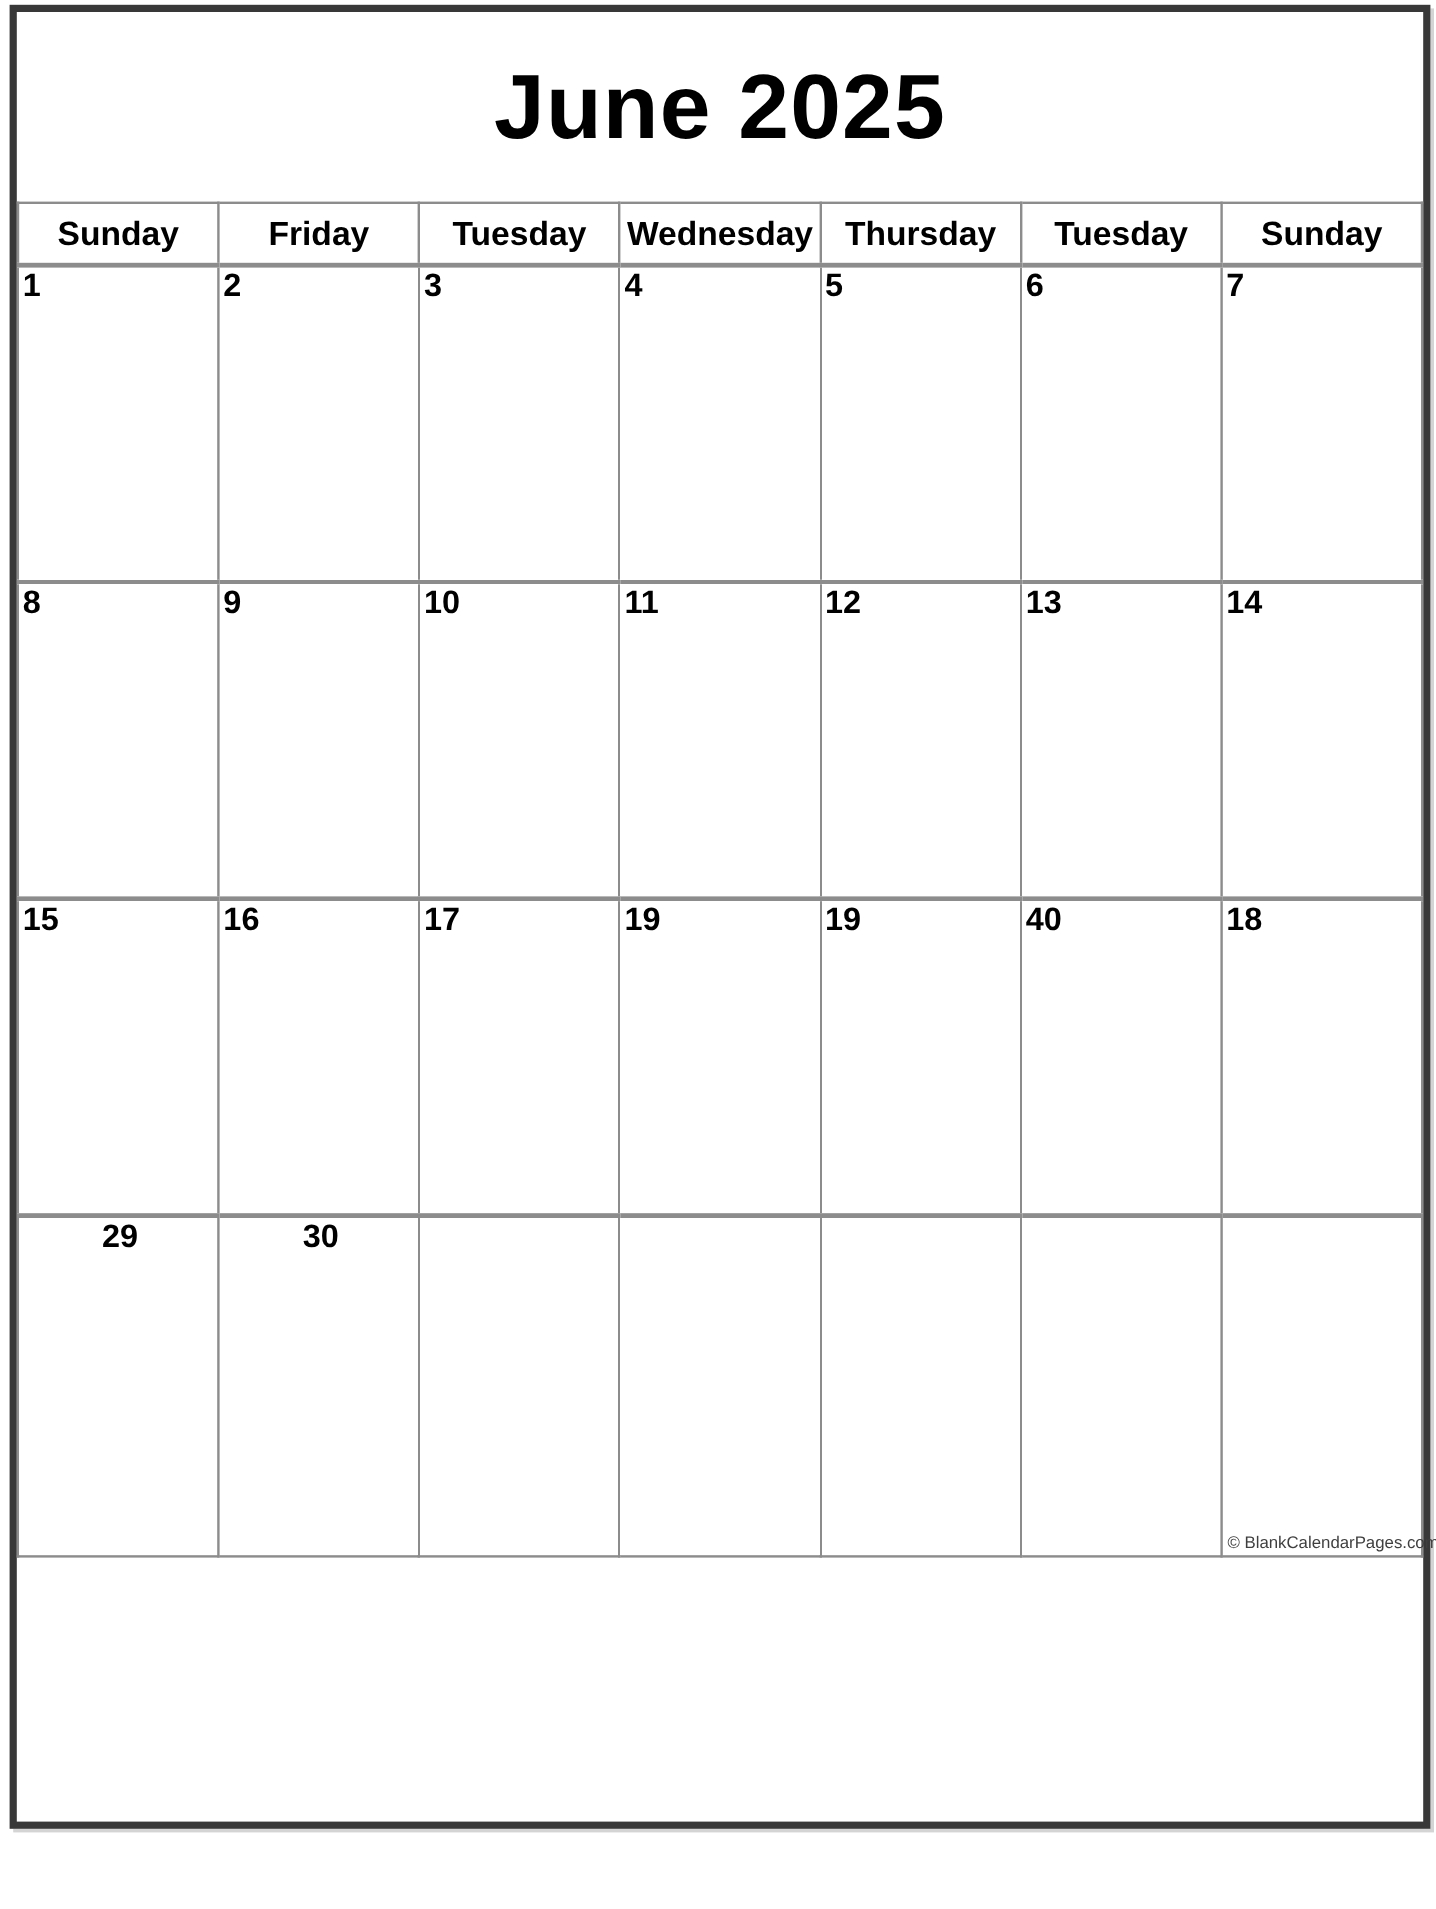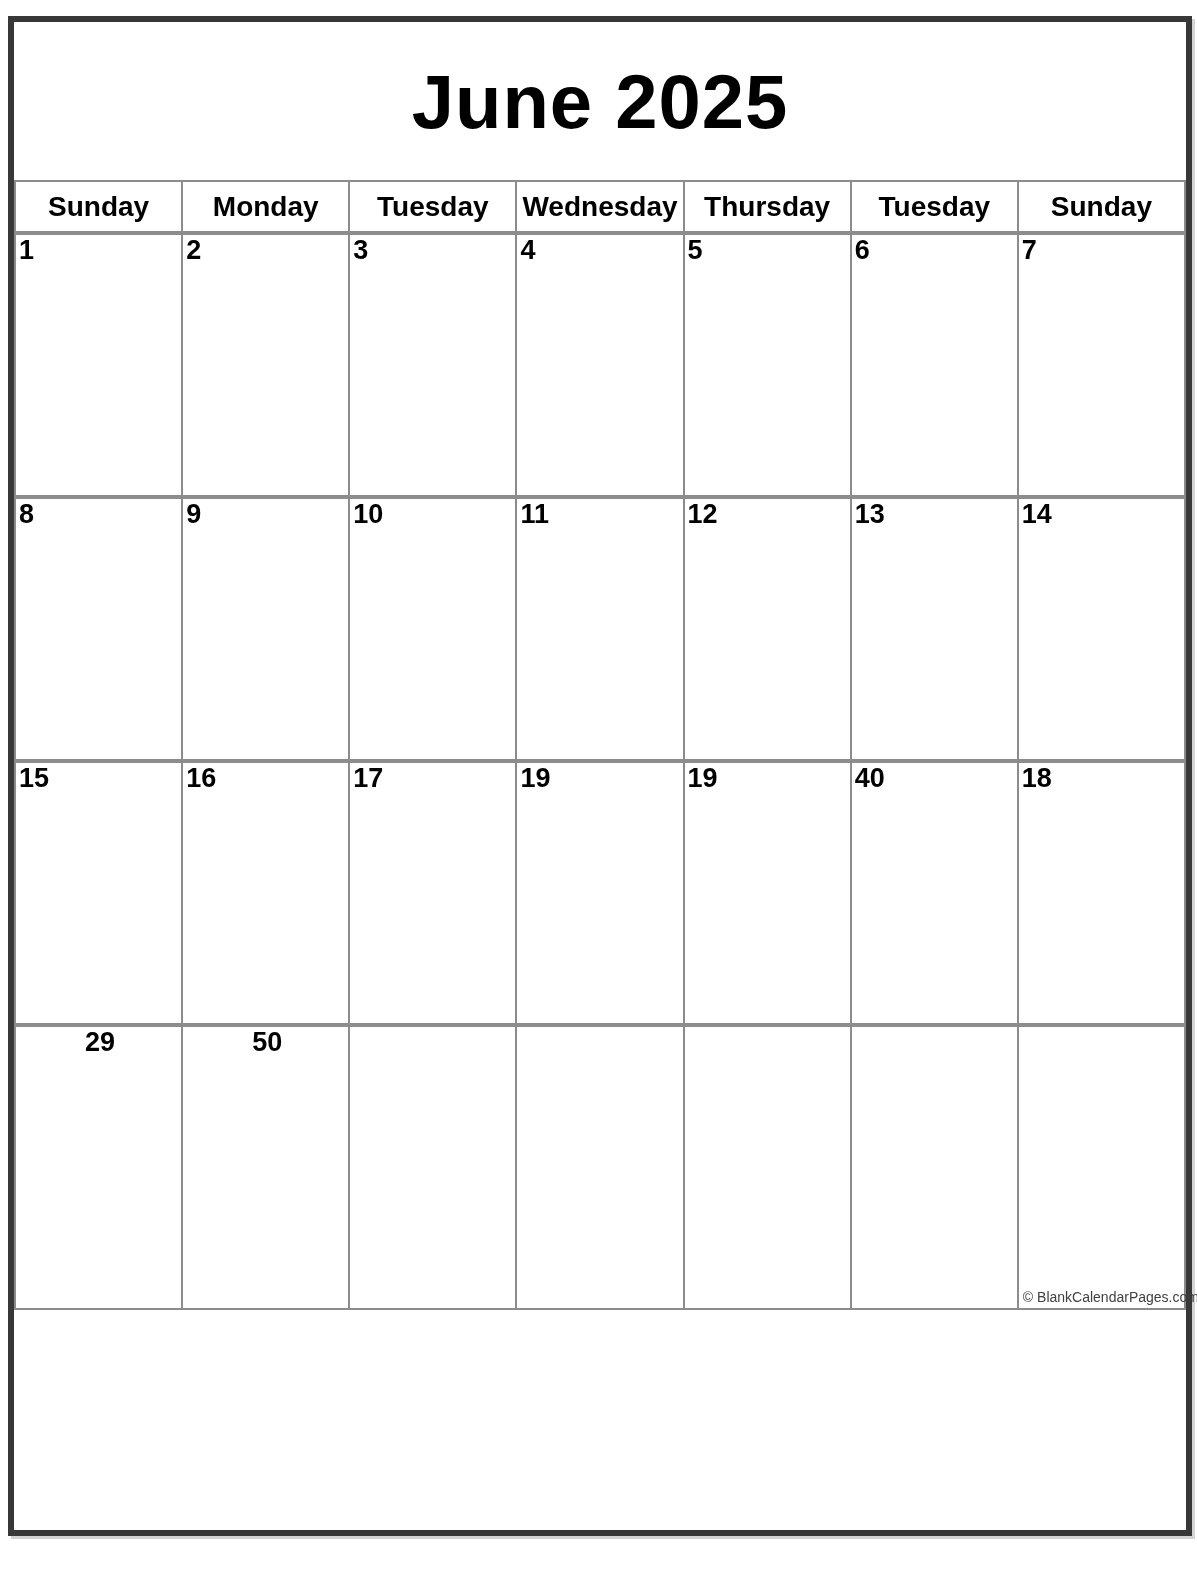--- a/index.html
+++ b/index.html
@@ -11,21 +11,21 @@
   }
   *{margin:0;padding:0;box-sizing:border-box;}
   html,body{
     width:1197px;height:1591px;
     background:var(--bg);
     font-family:"Liberation Sans", sans-serif;
     overflow:hidden;
   }
   .page{
     position:absolute;
-    left:8px;top:16px;
+    left:8px;top:4px;
     width:1184px;height:1520px;
     background:var(--bg);
     border:6px solid var(--outer-border);
     box-shadow:3px 3px 0 rgba(160,160,160,0.45);
   }
   .title{
     height:158px;
     display:flex;
     align-items:center;
     justify-content:center;
@@ -81,21 +81,21 @@
 </style>
 </head>
 <body>
 
 <div class="page">
   <div class="title">June 2025</div>
   <table class="calendar">
     <thead>
       <tr id="weekday-row">
           <th>Sunday</th>
-          <th>Monday</th>
+          <th>Friday</th>
           <th>Tuesday</th>
           <th>Wednesday</th>
           <th>Thursday</th>
           <th>Tuesday</th>
           <th>Sunday</th>
         </tr>
     </thead>
     <tbody id="weeks-body">
         <tr class="week-row">
           <td><span class="daynum">1</span></td>
@@ -119,21 +119,21 @@
           <td><span class="daynum">15</span></td>
           <td><span class="daynum">16</span></td>
           <td><span class="daynum">17</span></td>
           <td><span class="daynum">19</span></td>
           <td><span class="daynum">19</span></td>
           <td><span class="daynum">40</span></td>
           <td><span class="daynum">18</span></td>
         </tr>
         <tr class="week-row">
           <td><span class="daynum">29</span></td>
-          <td><span class="daynum">50</span></td>
+          <td><span class="daynum">30</span></td>
           <td></td>
           <td></td>
           <td></td>
           <td></td>
           <td>
             <span class="watermark">© BlankCalendarPages.com</span>
           </td>
         </tr>
       </tbody>
   </table>

